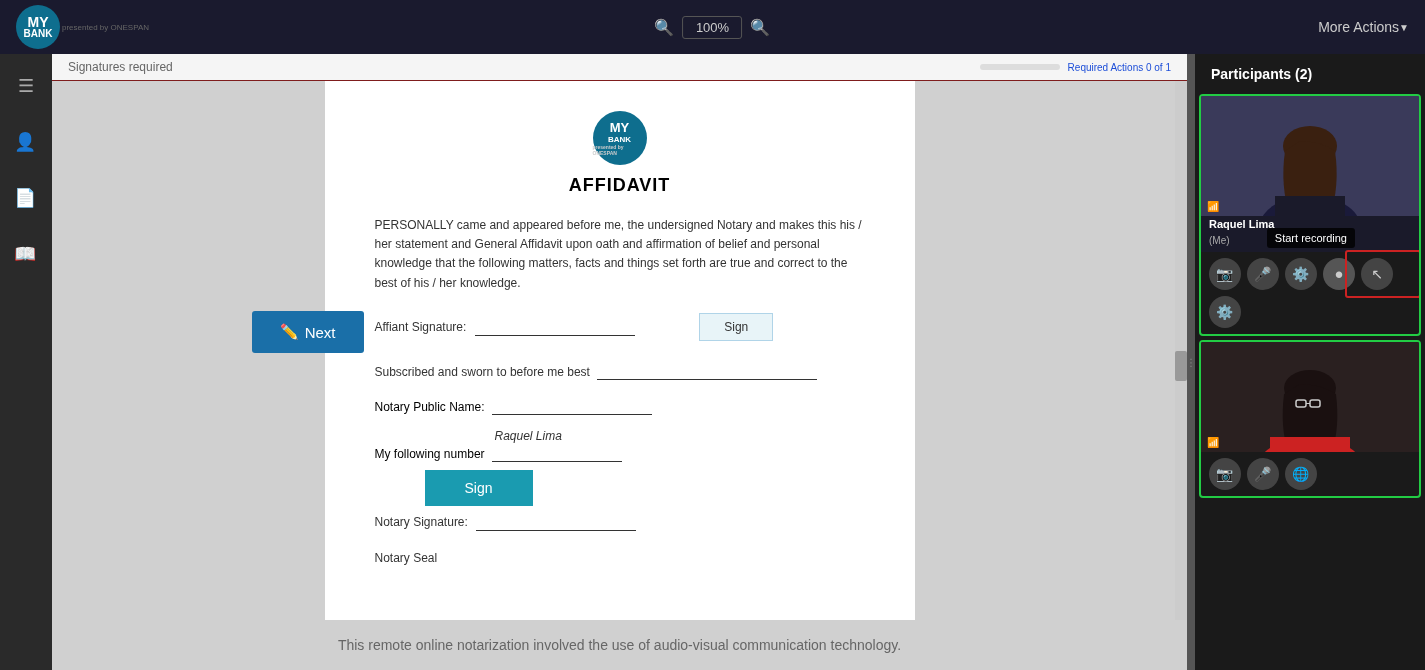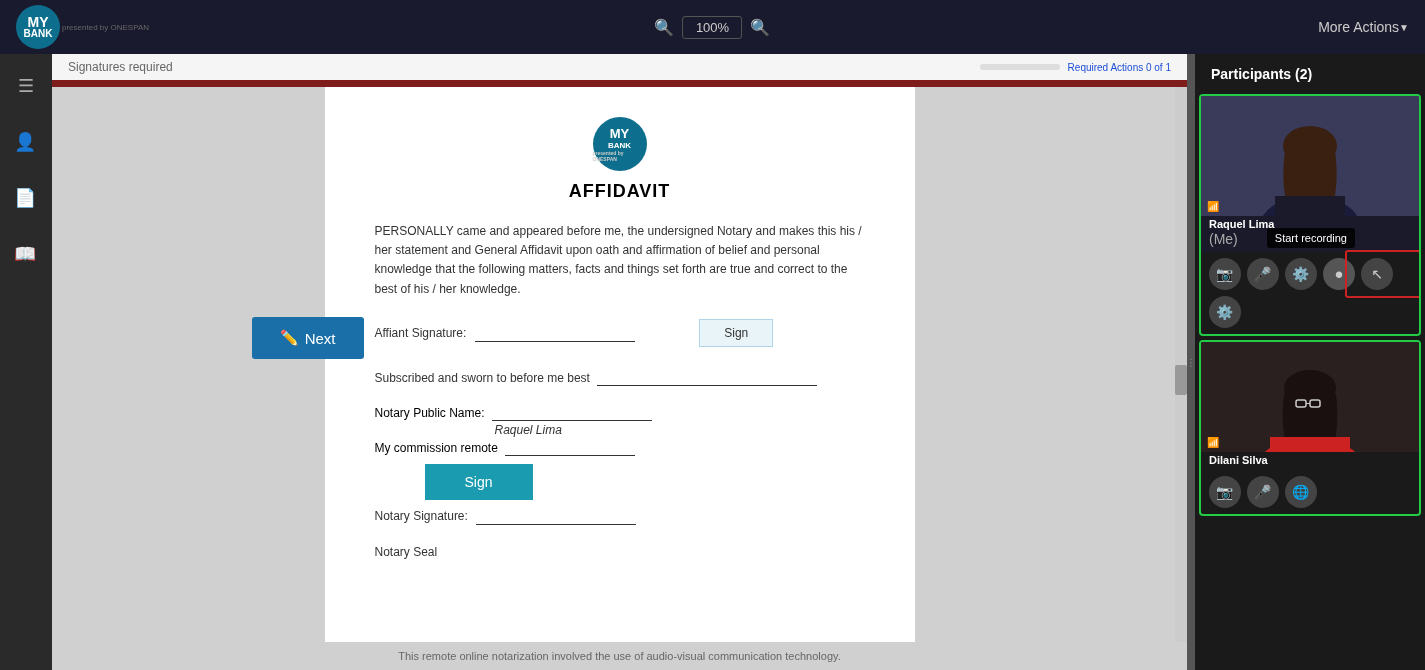--- a/index.html
+++ b/index.html
@@ -113,21 +113,21 @@
       background: #e8e8e8;
       display: flex;
       flex-direction: column;
       overflow: hidden;
       position: relative;
     }
 
     
     .signatures-bar {
       background: #f5f5f5;
-      border-bottom: 7px solid #7f1d1d;
+      border-bottom: 1px solid #7f1d1d;
       padding: 6px 16px;
       display: flex;
       align-items: center;
       justify-content: space-between;
       flex-shrink: 0;
     }
     .signatures-text {
       font-size: 12px;
       color: #666;
     }
@@ -241,21 +241,21 @@
     }
     .subscribed-line {
       display: inline-block;
       width: 220px;
       border-bottom: 1px solid #333;
       margin-left: 4px;
     }
 
     .notary-name-row {
       font-size: 12px;
-      margin-bottom: 2px;
+      margin-bottom: 14px;
     }
     .notary-name-val {
       font-size: 12px;
       color: #333;
       margin-bottom: 4px;
       font-style: italic;
     }
     .notary-name-line {
       display: inline-block;
       width: 160px;
@@ -296,23 +296,23 @@
     }
     .notary-seal-label {
       font-size: 12px;
       color: #333;
       margin-top: 20px;
     }
 
     
     .doc-footer {
       background: #d0d0d0;
-      padding: 8px;
+      padding: 17px;
       text-align: center;
-      font-size: 11px;
+      font-size: 14px;
       color: #666;
       flex-shrink: 0;
     }
 
     
     .next-btn {
       position: absolute;
       left: 200px;
       top: 230px;
       background: #1a6fa8;
@@ -380,21 +380,21 @@
     .participant-name {
       position: absolute;
       bottom: 4px;
       left: 8px;
       color: white;
       font-size: 11px;
       font-weight: bold;
     }
     .participant-me {
       color: #aaa;
-      font-size: 14px;
+      font-size: 10px;
       font-weight: normal;
     }
     .signal-icon {
       position: absolute;
       bottom: 4px;
       left: 6px;
       color: #ccc;
       font-size: 10px;
     }
 
@@ -544,21 +544,21 @@
           <span class="subscribed-line">&nbsp;</span>
         </div>
 
         <div class="notary-name-row">
           <span>Notary Public Name:</span>
           <span class="notary-name-line">&nbsp;</span>
         </div>
         <div class="notary-name-val" style="margin-left:120px;">Raquel Lima</div>
 
         <div class="commission-row">
-          <span>My commission remote</span>
+          <span>My following number</span>
           <span class="commission-line">&nbsp;</span>
         </div>
 
         <button class="sign-btn">
           <span>Sign</span>
         </button>
 
         <div style="">
           <span class="notary-sig-label">Notary Signature:</span>
           <span class="notary-sig-line">&nbsp;</span>
@@ -643,23 +643,20 @@
           <path d="M84 52 Q80 85 88 110 L110 110 L132 110 Q140 85 136 52 Q120 42 100 42 Z" fill="#1a1010"></path>
 
           <rect x="96" y="58" width="10" height="7" rx="2" fill="none" stroke="#ccc" stroke-width="1.5"></rect>
           <rect x="110" y="58" width="10" height="7" rx="2" fill="none" stroke="#ccc" stroke-width="1.5"></rect>
           <line x1="106" y1="61.5" x2="110" y2="61.5" stroke="#ccc" stroke-width="1"></line>
 
           <rect x="70" y="95" width="80" height="25" fill="#cc2222"></rect>
         </svg>
         <div class="signal-icon">📶</div>
       </div>
-      <div style="background:#1a1a1a;padding:2px 8px 4px;">
-        <span style="color:white;font-size:11px;font-weight:bold;display:block;">Dilani Silva</span>
-      </div>
       <div class="controls-row">
         <button class="ctrl-btn">📷</button>
         <button class="ctrl-btn">🎤</button>
         <button class="ctrl-btn">🌐</button>
       </div>
     </div>
 
   </div>
 </div>
 

